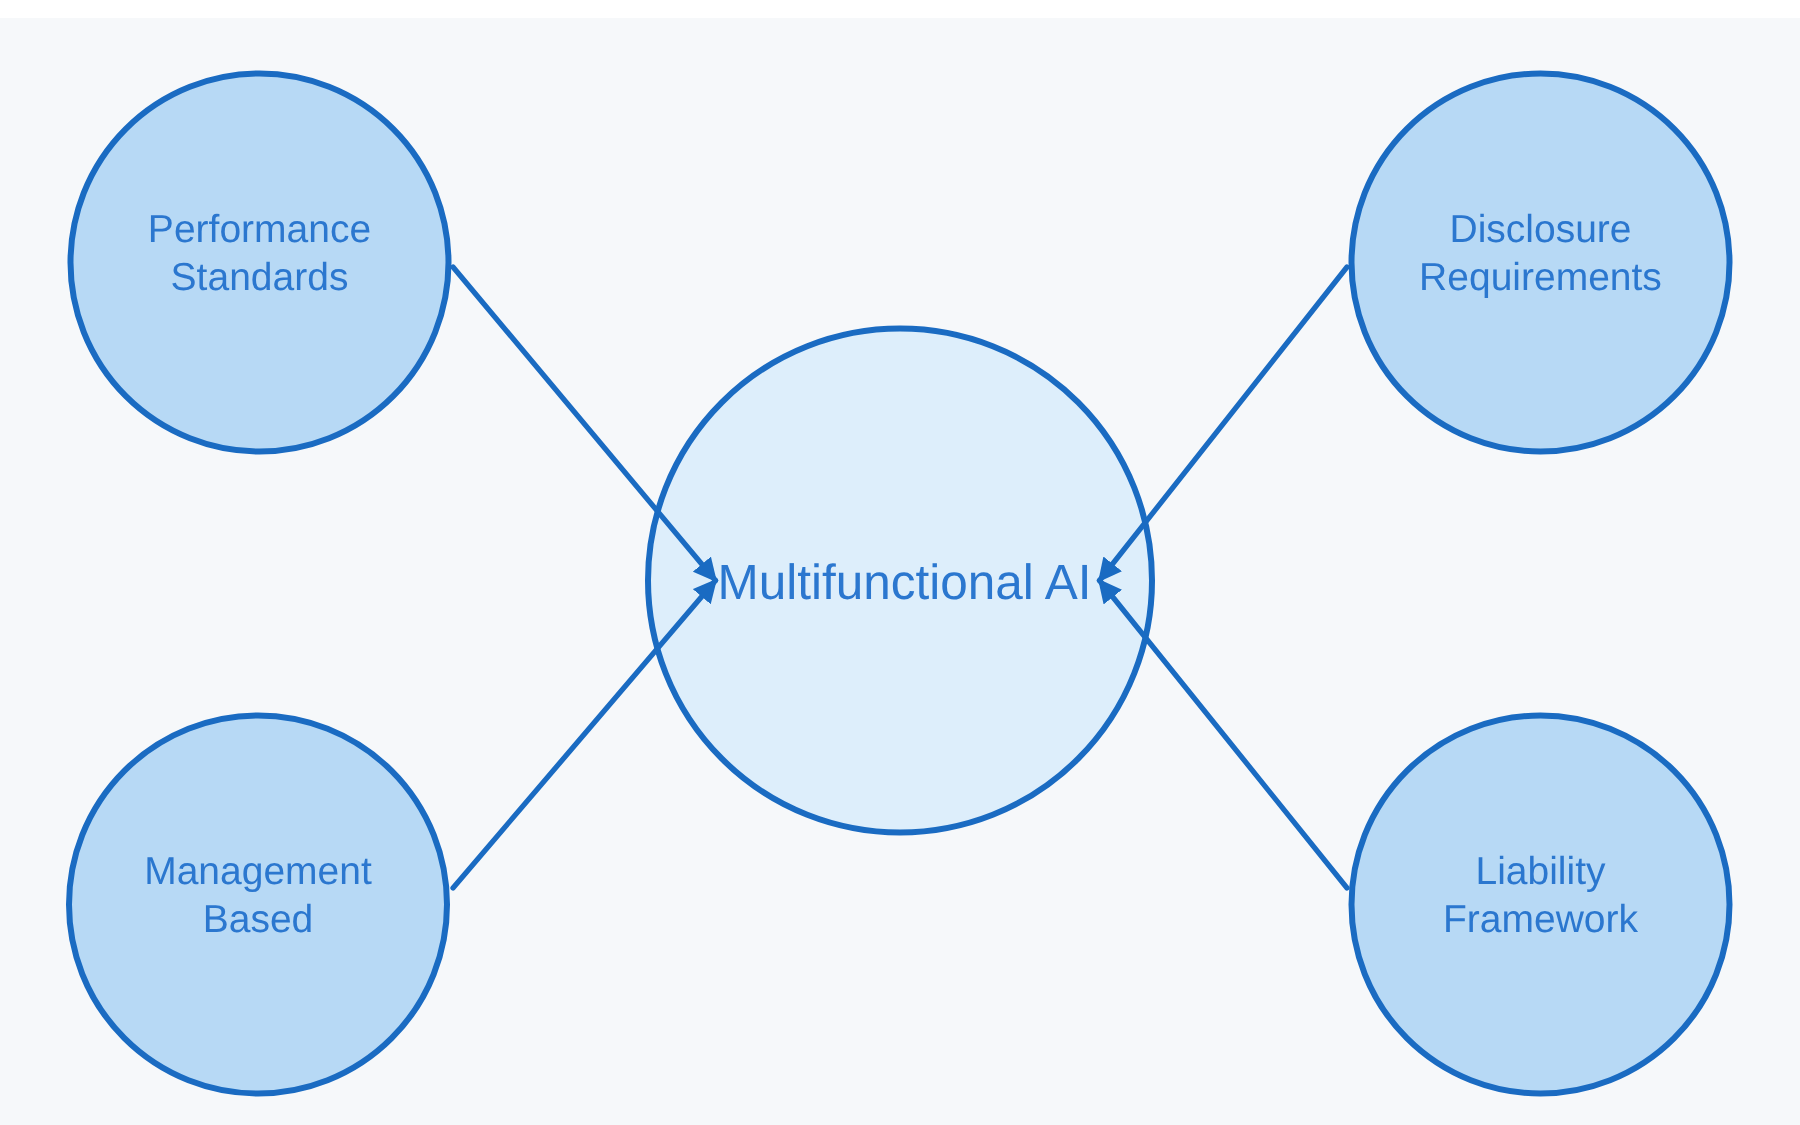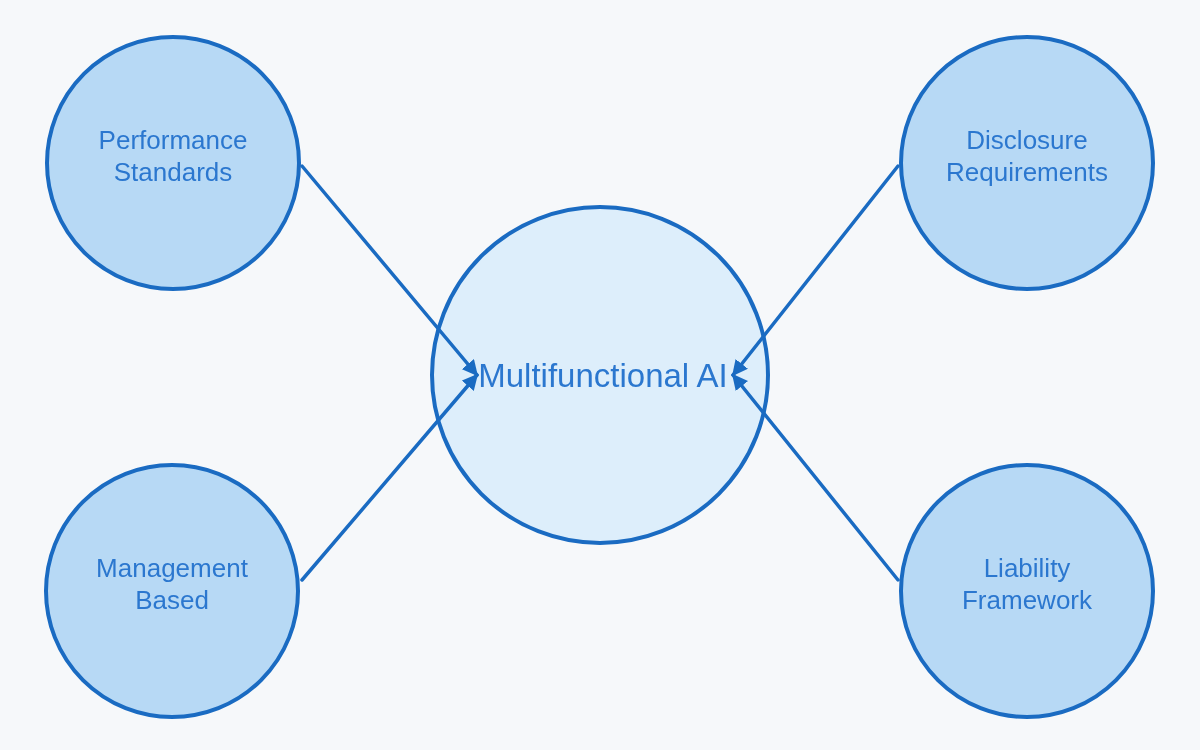--- a/index.html
+++ b/index.html
@@ -15,20 +15,21 @@
     width: 1200px;
     height: 750px;
     overflow: hidden;
     font-family: "Liberation Sans", sans-serif;
   }
   .stage {
     position: relative;
     width: 1200px;
     height: 580px;
     background: var(--background);
+    margin-top: 12px;
   }
   svg { display: block; }
   .canvas-bg { fill: var(--background); }
   .node-circle {
     stroke: var(--stroke);
     stroke-width: 4px;
   }
   .satellite { fill: var(--satellite-fill); }
   .center-circle { fill: var(--center-fill); }
   .connector {

